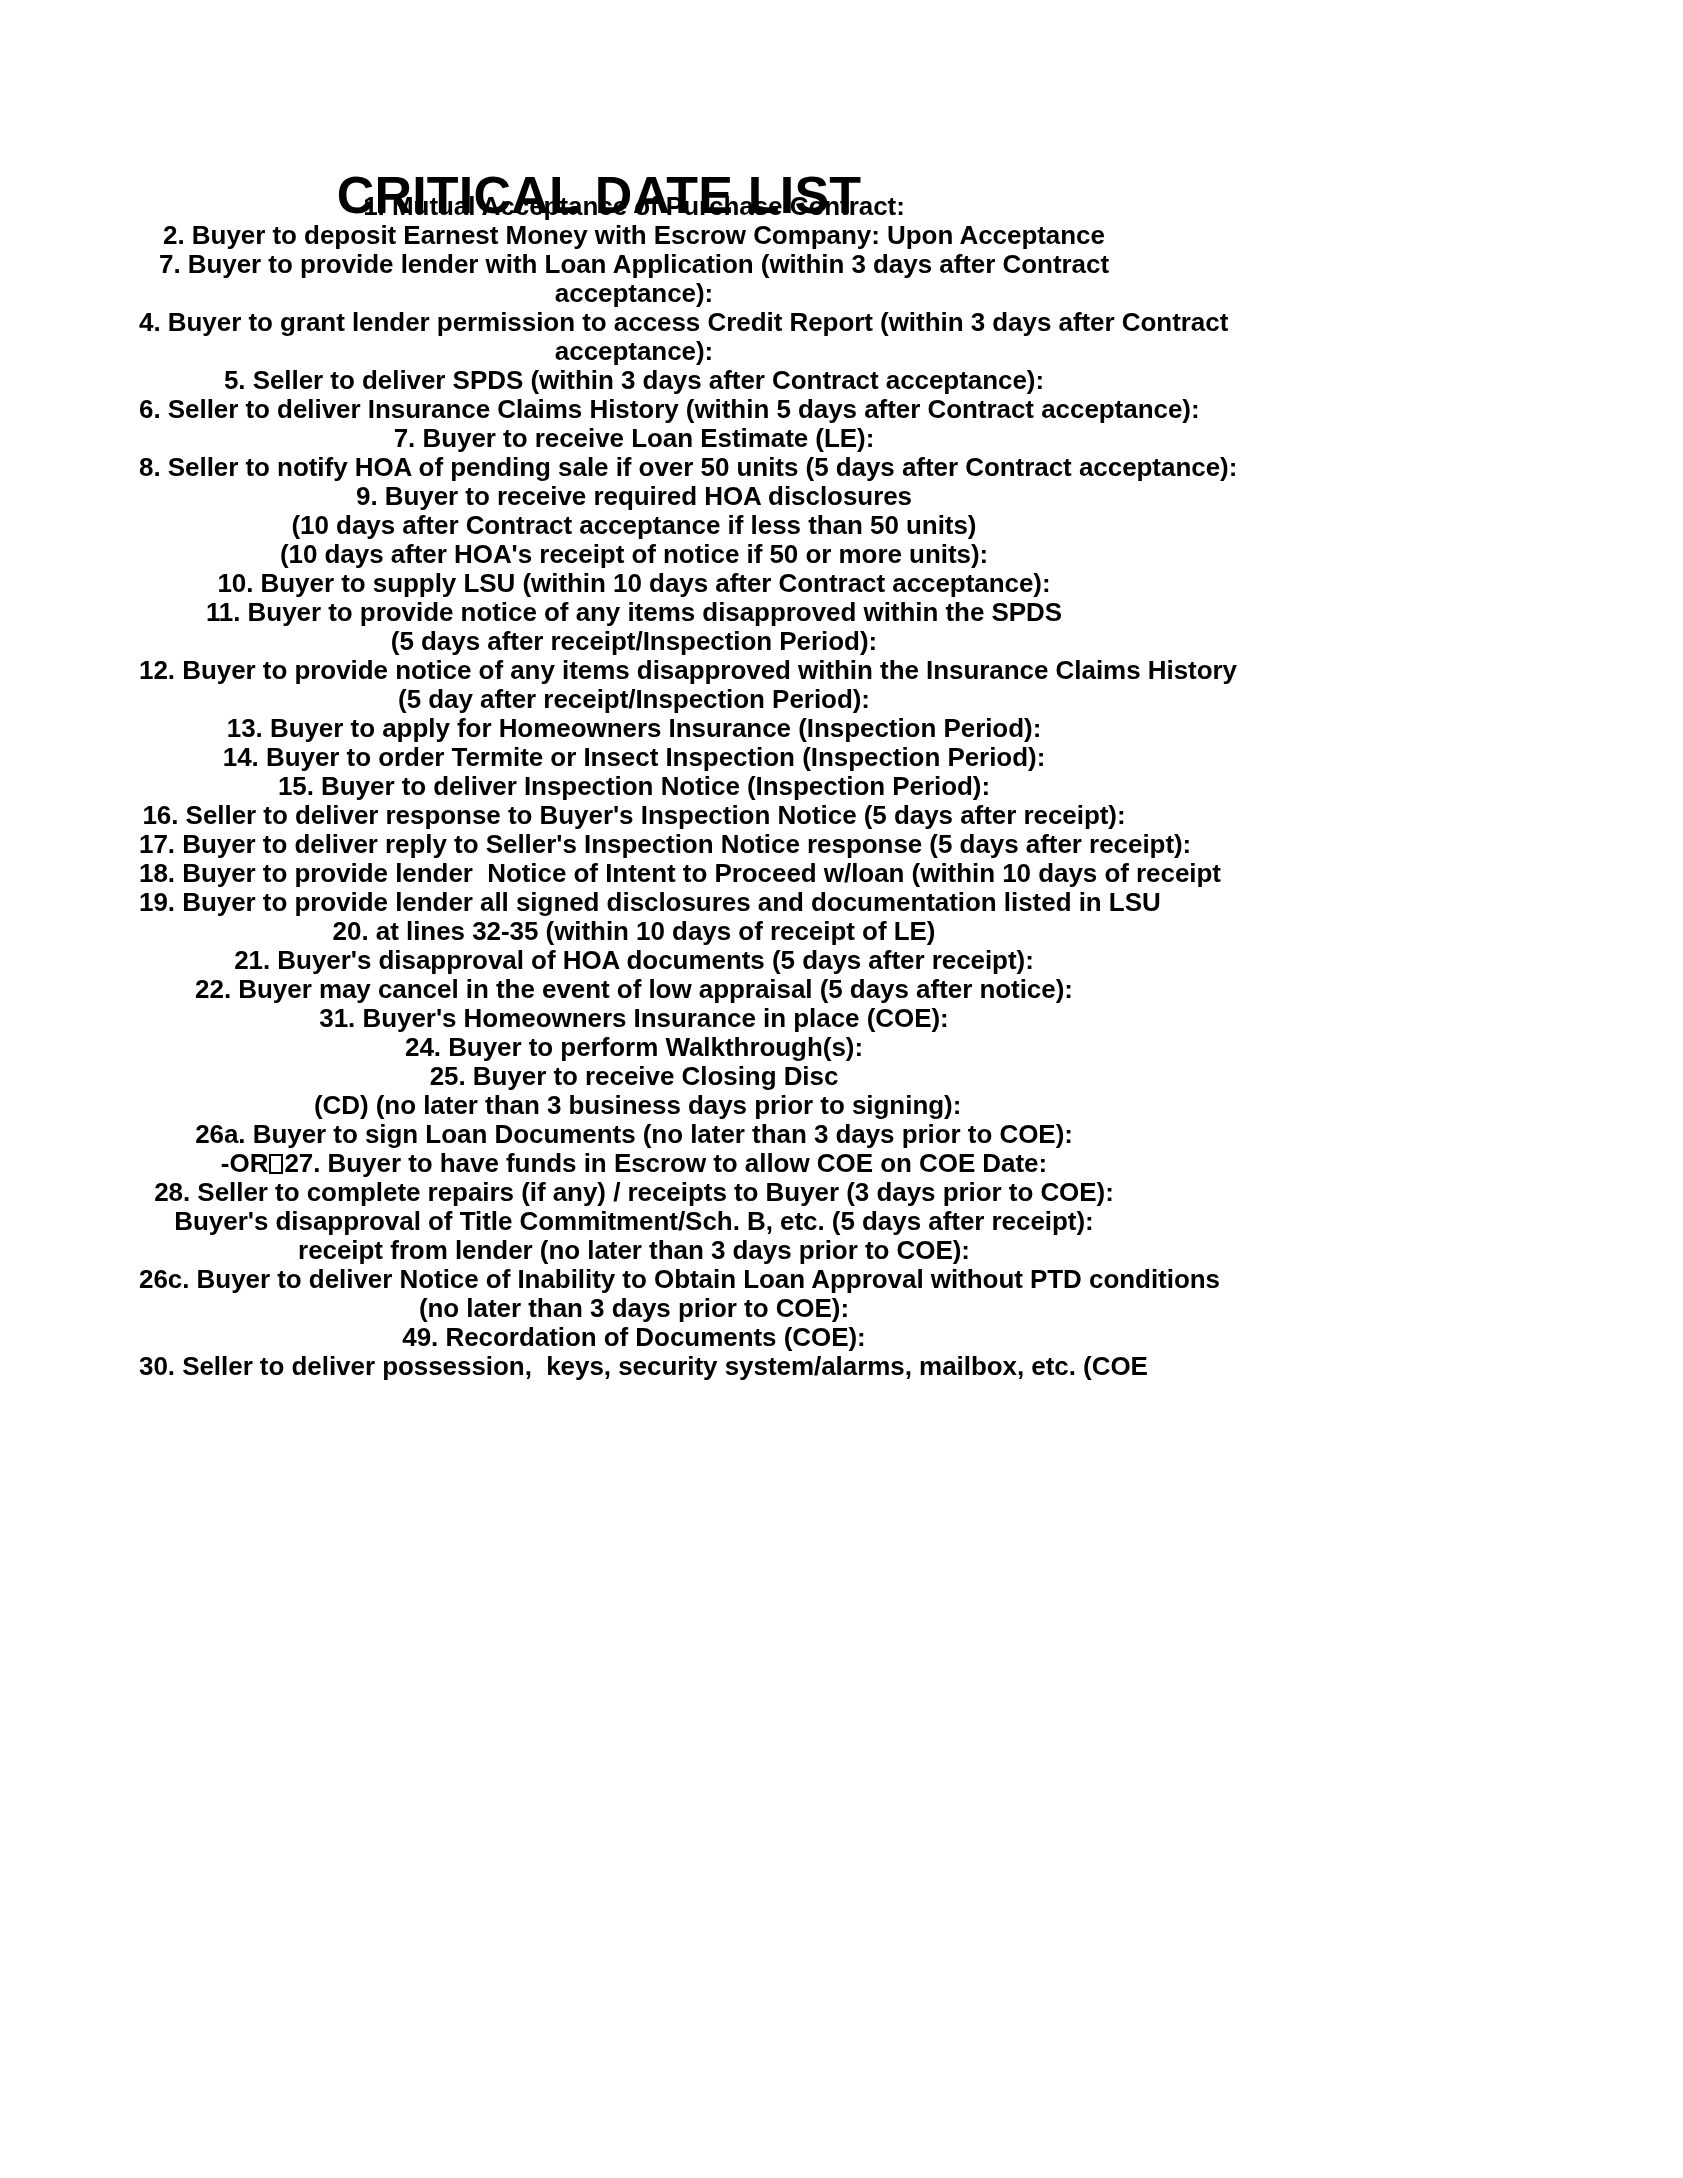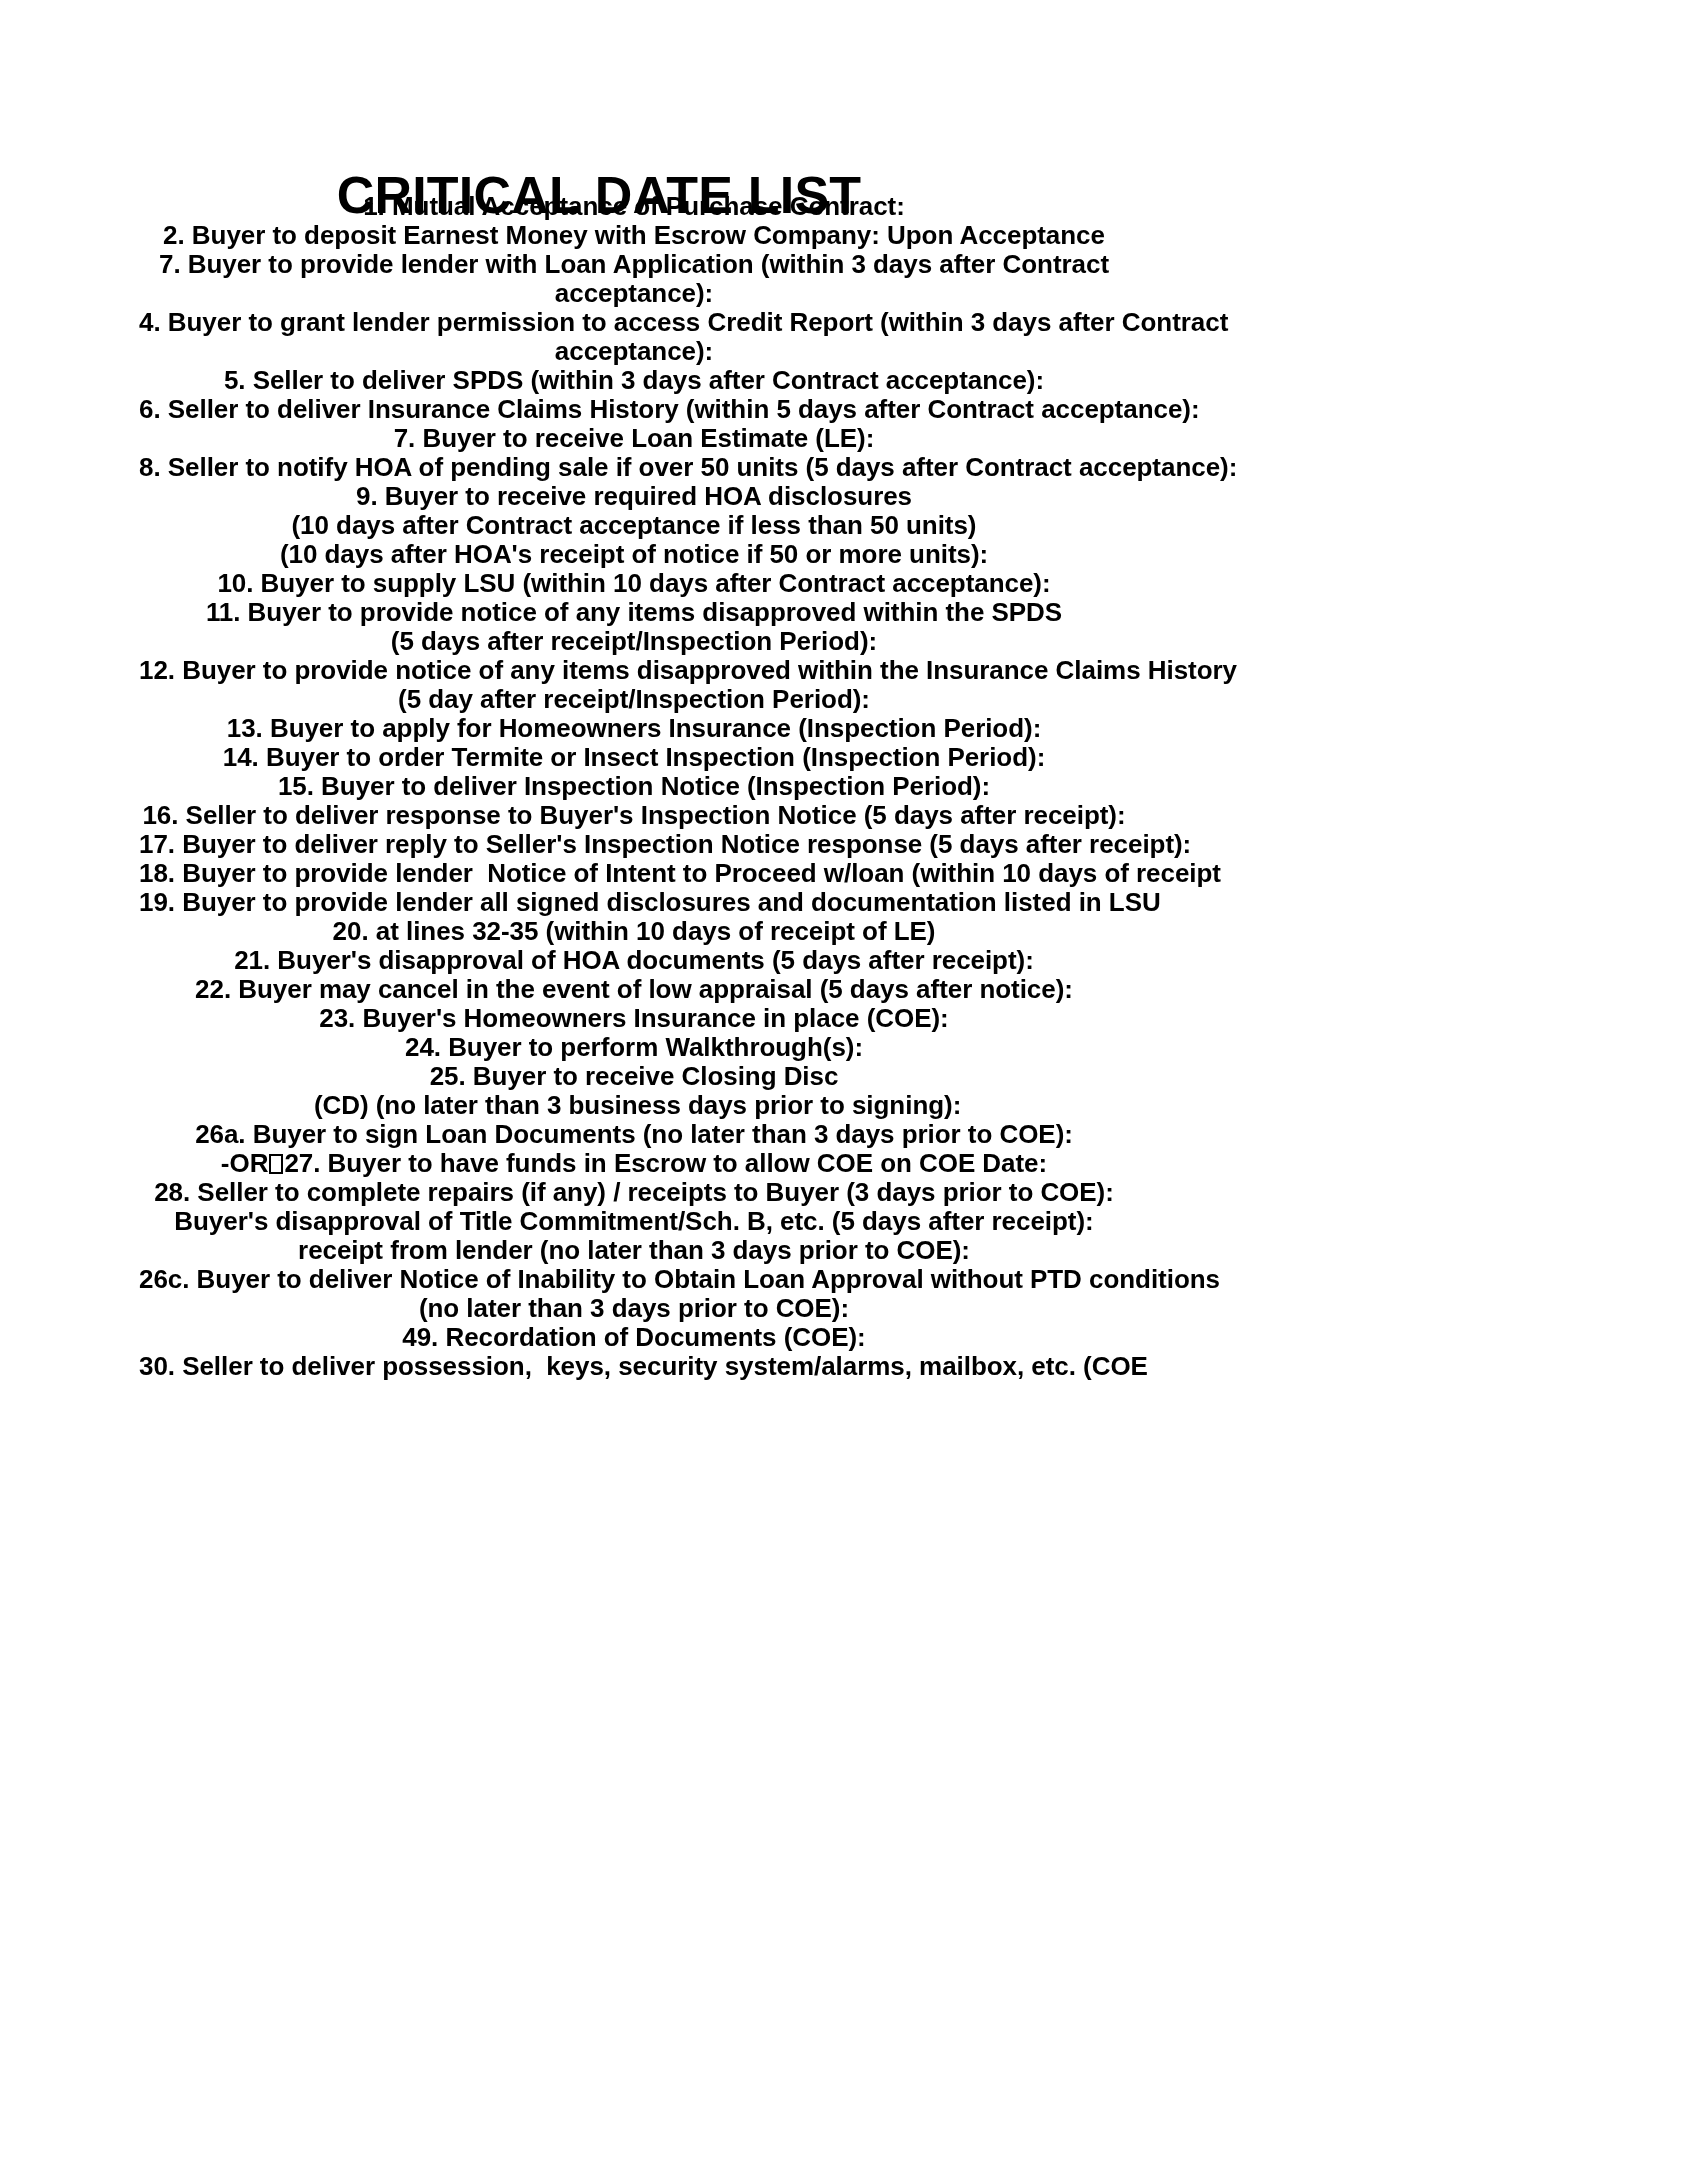--- a/index.html
+++ b/index.html
@@ -87,21 +87,21 @@
       <div class="doc-line">13. Buyer to apply for Homeowners Insurance (Inspection Period):</div>
       <div class="doc-line">14. Buyer to order Termite or Insect Inspection (Inspection Period):</div>
       <div class="doc-line">15. Buyer to deliver Inspection Notice (Inspection Period):</div>
       <div class="doc-line">16. Seller to deliver response to Buyer's Inspection Notice (5 days after receipt):</div>
       <div class="doc-line">17. Buyer to deliver reply to Seller's Inspection Notice response (5 days after receipt):</div>
       <div class="doc-line">18. Buyer to provide lender  Notice of Intent to Proceed w/loan (within 10 days of receipt</div>
       <div class="doc-line">19. Buyer to provide lender all signed disclosures and documentation listed in LSU</div>
       <div class="doc-line">20. at lines 32-35 (within 10 days of receipt of LE)</div>
       <div class="doc-line">21. Buyer's disapproval of HOA documents (5 days after receipt):</div>
       <div class="doc-line">22. Buyer may cancel in the event of low appraisal (5 days after notice):</div>
-      <div class="doc-line">23. Buyer's Homeowners Insurance in place (COE):</div>
+      <div class="doc-line">31. Buyer's Homeowners Insurance in place (COE):</div>
       <div class="doc-line">24. Buyer to perform Walkthrough(s):</div>
       <div class="doc-line">25. Buyer to receive Closing Disc</div>
       <div class="doc-line"> (CD) (no later than 3 business days prior to signing):</div>
       <div class="doc-line">26a. Buyer to sign Loan Documents (no later than 3 days prior to COE):</div>
       <div class="doc-line"><span>-OR</span><span class="tofu"></span><span>27. Buyer to have funds in Escrow to allow COE on COE Date:</span></div>
       <div class="doc-line">28. Seller to complete repairs (if any) / receipts to Buyer (3 days prior to COE):</div>
       <div class="doc-line">Buyer's disapproval of Title Commitment/Sch. B, etc. (5 days after receipt):</div>
       <div class="doc-line">receipt from lender (no later than 3 days prior to COE):</div>
       <div class="doc-line">26c. Buyer to deliver Notice of Inability to Obtain Loan Approval without PTD conditions</div>
       <div class="doc-line">(no later than 3 days prior to COE):</div>

